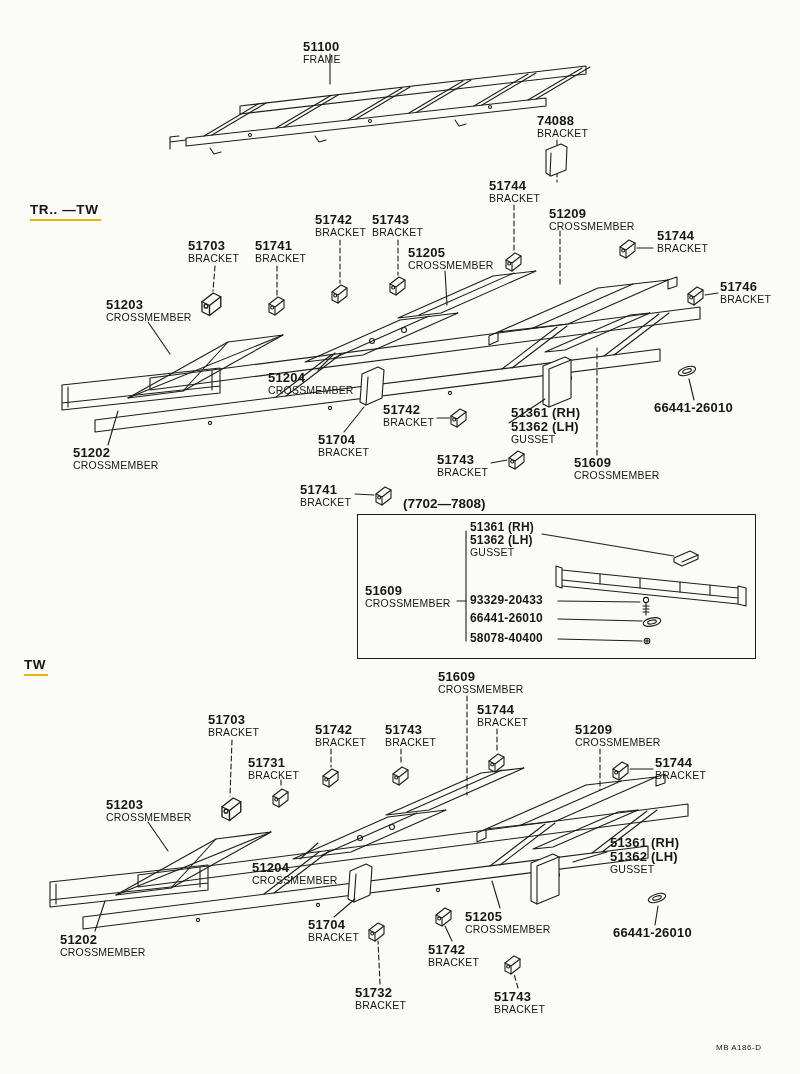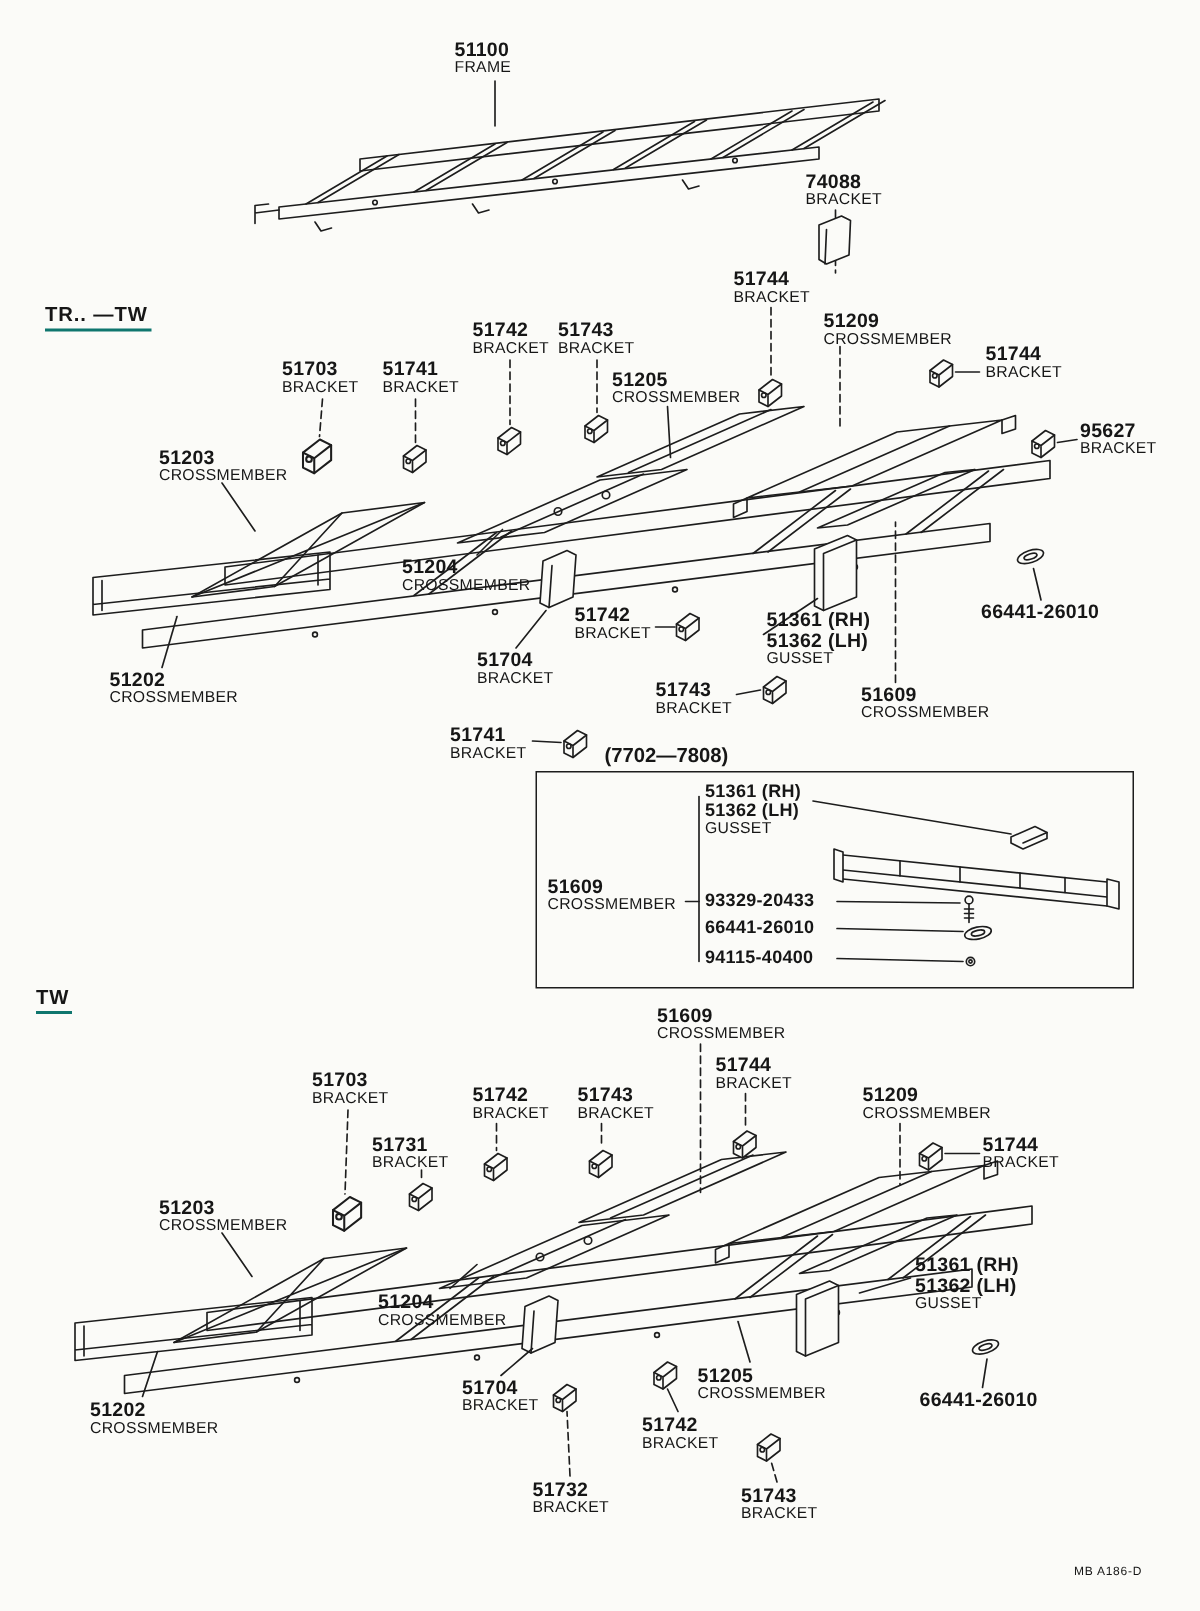--- a/index.html
+++ b/index.html
@@ -15,21 +15,21 @@
     stroke-linecap:round; stroke-linejoin:round;
   }
   #art .fillw { fill:#fbfbf8; }
   #art .dash { stroke-dasharray:5 3; }
   .label { position:absolute; white-space:nowrap; line-height:1.08; }
   .label .num  { font-size:13px;   font-weight:bold; letter-spacing:.2px; }
   .label .desc { font-size:10.5px; font-weight:normal; letter-spacing:.2px; }
   .label.sm .num { font-size:12px; }
   .heading {
     position:absolute; font-size:13.5px; font-weight:bold;
-    letter-spacing:.6px; border-bottom:2px solid #0f766e; padding:0 2px 2px 0;
+    letter-spacing:.6px; border-bottom:2px solid #eab308; padding:0 2px 2px 0;
   }
   .inset-box {
     position:absolute; left:357px; top:514px; width:397px; height:143px;
     border:1.6px solid #1d1d1d;
   }
   .inset-title { position:absolute; font-size:13.5px; font-weight:bold; }
   .footer-code { position:absolute; left:716px; top:1043px; font-size:8px; font-weight:normal; letter-spacing:.5px; }
 </style>
 </head>
 <body>
@@ -186,21 +186,21 @@
     <path class="dash" d="M518,988 L514,974"></path>
     <use href="#bkt" transform="translate(505,956)"></use>
   </g>
 </svg>
 
 <div class="heading" style="left:30px;top:202px">TR..  —TW</div>
 <div class="heading" style="left:24px;top:657px">TW</div>
 <div class="inset-box"></div>
 <div class="inset-title" style="left:403px;top:496px">(7702—7808)</div>
 
-<div class="label" style="left:303px;top:26px">
+<div class="label" style="left:303px;top:40px">
   <div class="num">51100</div>
   <div class="desc">FRAME</div>
 </div>
 <div class="label" style="left:537px;top:114px">
   <div class="num">74088</div>
   <div class="desc">BRACKET</div>
 </div>
 
 <div class="label" style="left:489px;top:179px">
   <div class="num">51744</div>
@@ -228,21 +228,21 @@
 </div>
 <div class="label" style="left:188px;top:239px">
   <div class="num">51703</div>
   <div class="desc">BRACKET</div>
 </div>
 <div class="label" style="left:255px;top:239px">
   <div class="num">51741</div>
   <div class="desc">BRACKET</div>
 </div>
 <div class="label" style="left:720px;top:280px">
-  <div class="num">95627</div>
+  <div class="num">51746</div>
   <div class="desc">BRACKET</div>
 </div>
 <div class="label" style="left:106px;top:298px">
   <div class="num">51203</div>
   <div class="desc">CROSSMEMBER</div>
 </div>
 <div class="label" style="left:268px;top:371px">
   <div class="num">51204</div>
   <div class="desc">CROSSMEMBER</div>
 </div>
@@ -288,21 +288,21 @@
   <div class="num">51609</div>
   <div class="desc">CROSSMEMBER</div>
 </div>
 <div class="label sm" style="left:470px;top:594px">
   <div class="num">93329-20433</div>
 </div>
 <div class="label sm" style="left:470px;top:612px">
   <div class="num">66441-26010</div>
 </div>
 <div class="label sm" style="left:470px;top:632px">
-  <div class="num">94115-40400</div>
+  <div class="num">58078-40400</div>
 </div>
 
 <div class="label" style="left:438px;top:670px">
   <div class="num">51609</div>
   <div class="desc">CROSSMEMBER</div>
 </div>
 <div class="label" style="left:477px;top:703px">
   <div class="num">51744</div>
   <div class="desc">BRACKET</div>
 </div>

